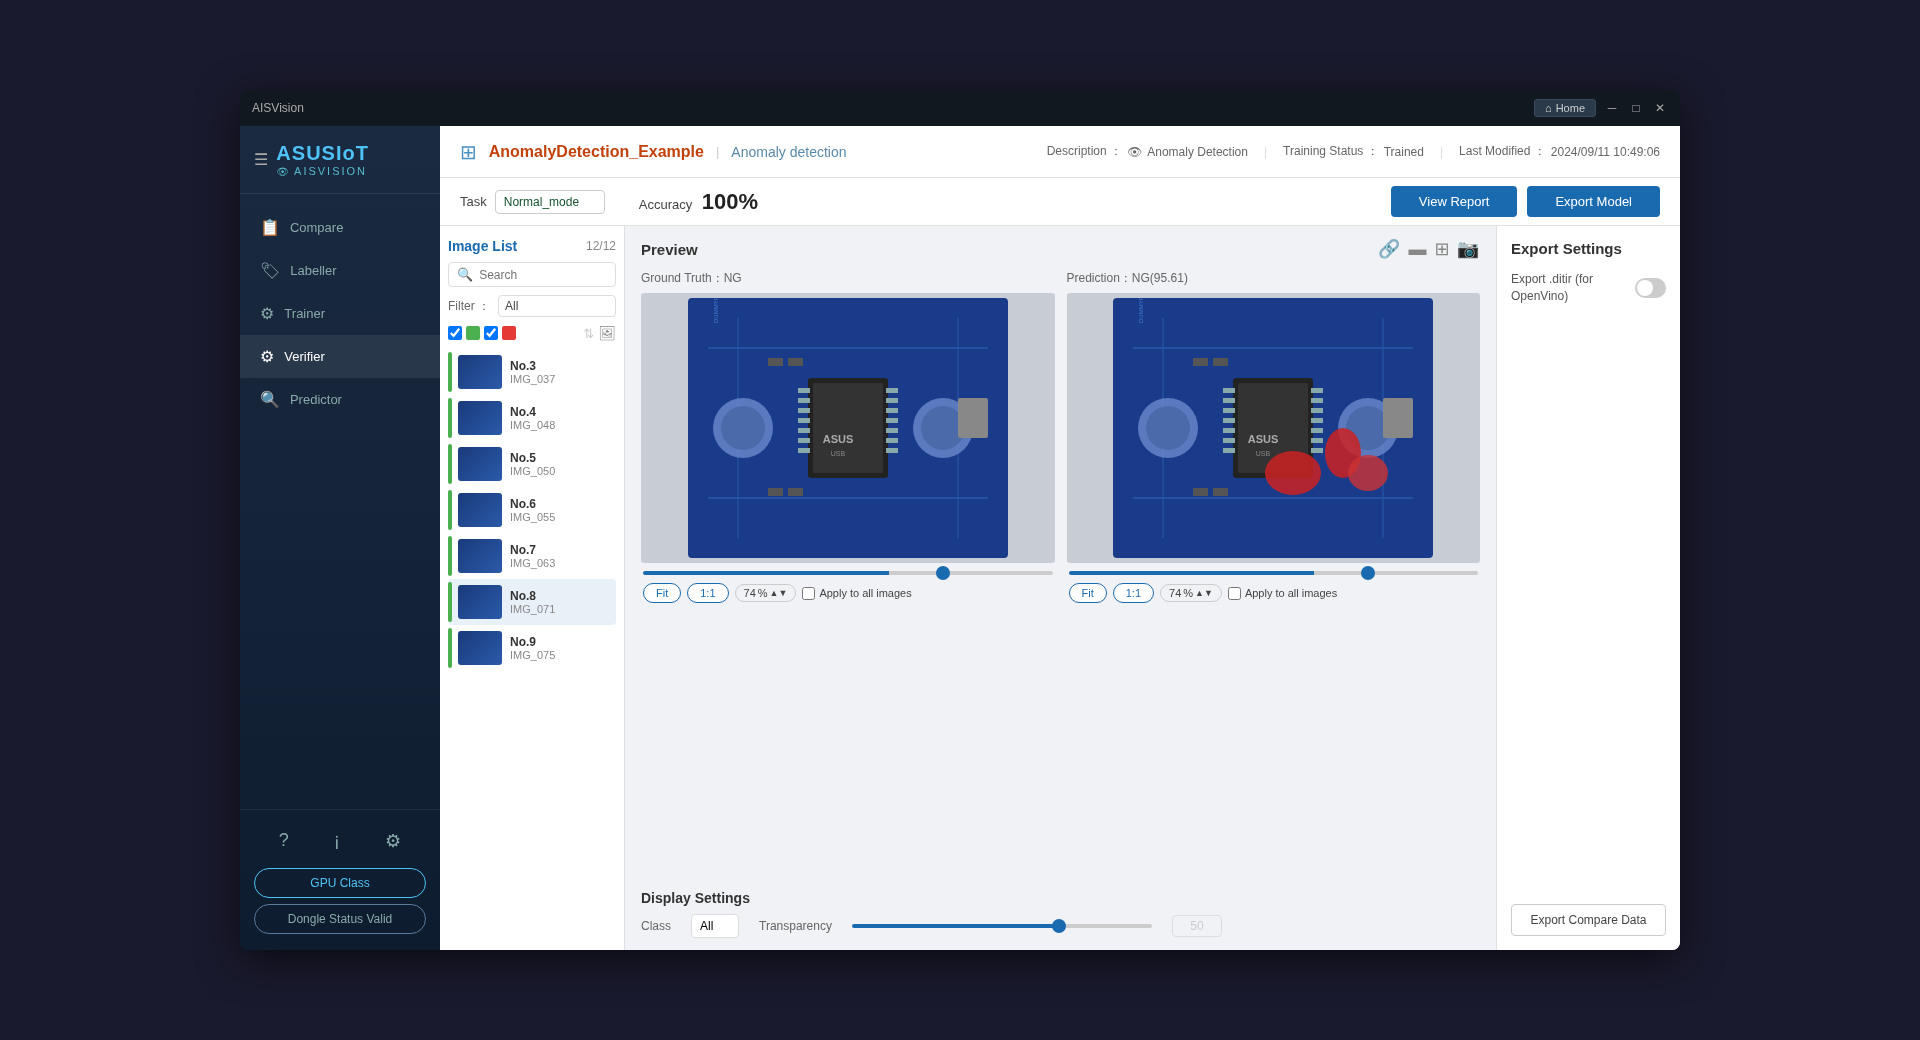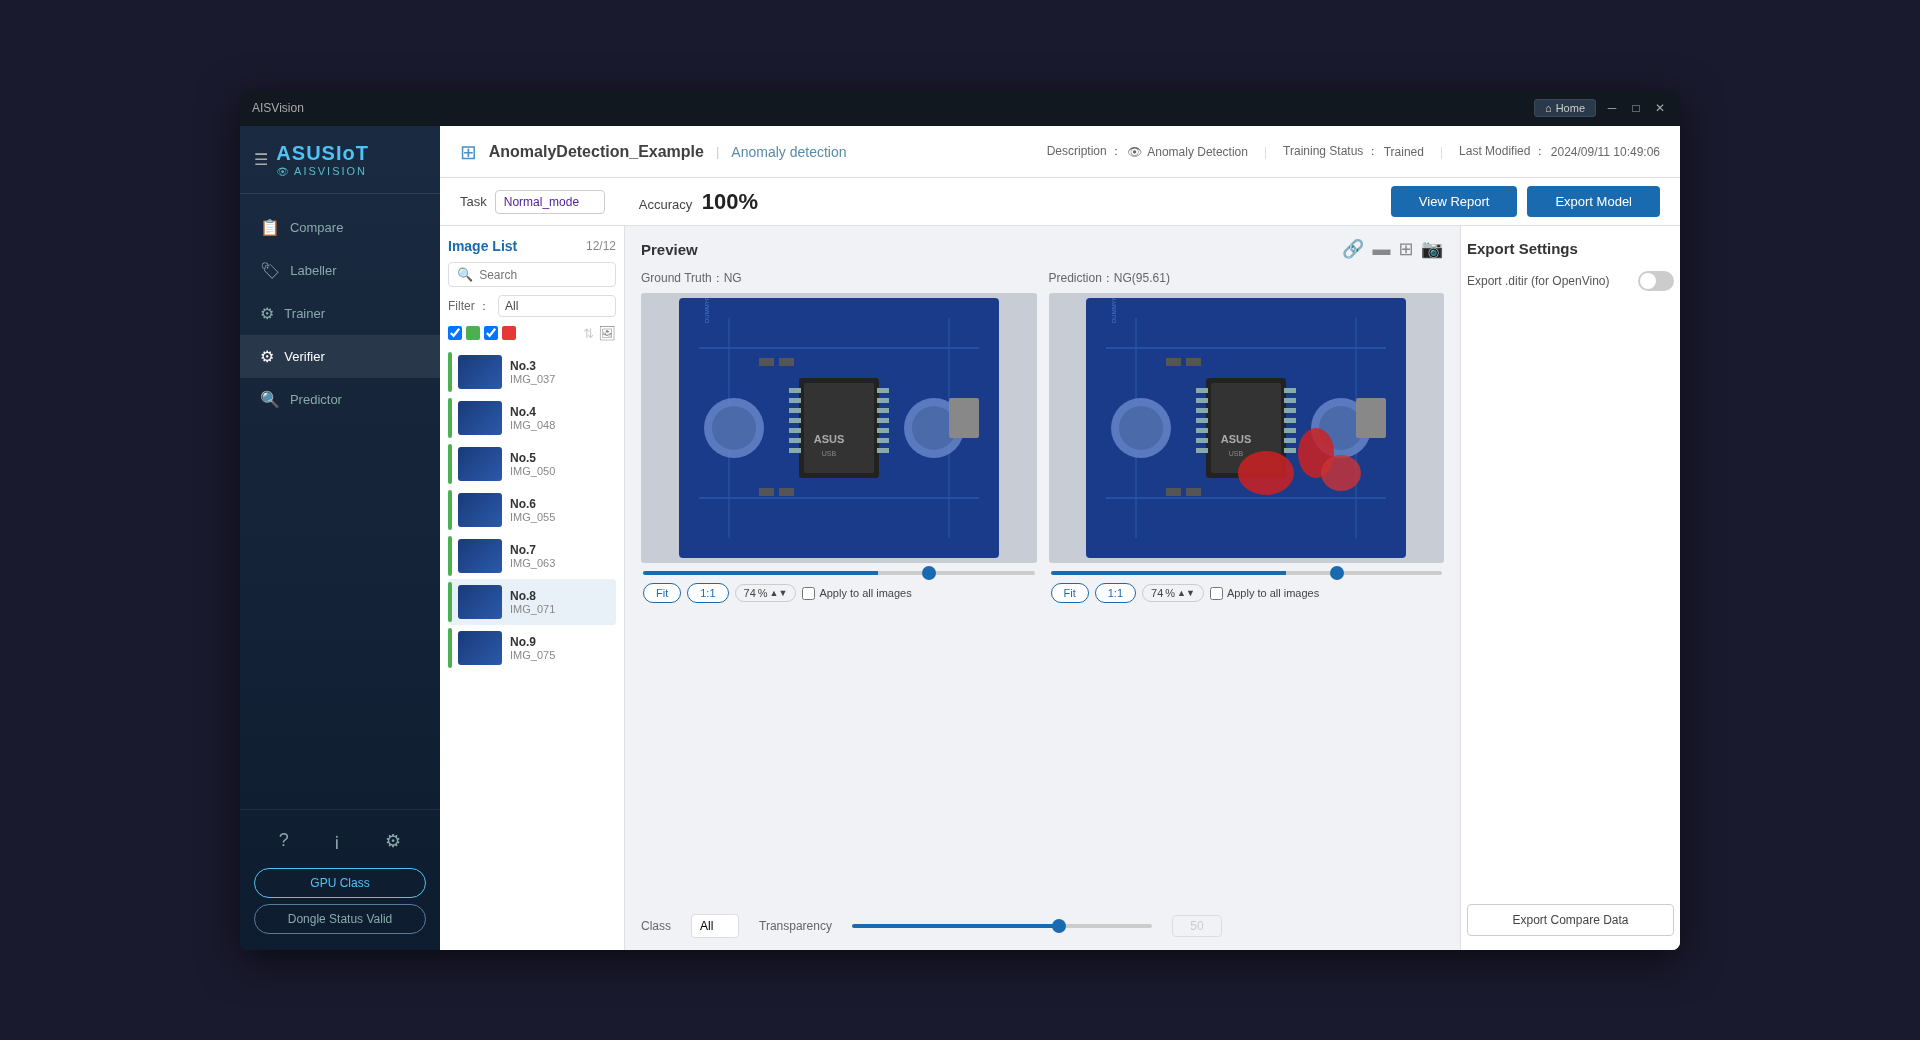--- a/index.html
+++ b/index.html
@@ -36,31 +36,31 @@
     .sidebar-icon-btn { color: #8aa; font-size: 18px; cursor: pointer; }
     .gpu-btn { margin: 6px 14px; background: transparent; border: 1px solid #4fc3f7; color: #4fc3f7; padding: 7px 0; border-radius: 20px; text-align: center; cursor: pointer; font-size: 12px; }
     .dongle-btn { margin: 4px 14px; background: transparent; border: 1px solid #5a7a9a; color: #8aa; padding: 7px 0; border-radius: 20px; text-align: center; cursor: pointer; font-size: 12px; }
 
     
     .content { flex: 1; display: flex; flex-direction: column; background: #f0f2f5; overflow: hidden; }
 
     
     .topbar { background: #fff; padding: 0 20px; height: 52px; display: flex; align-items: center; gap: 12px; border-bottom: 1px solid #e0e0e0; }
     .topbar-icon { color: #4a90c4; font-size: 20px; }
-    .topbar-title { font-size: 16px; font-weight: 600; color: #404040; cursor: pointer; }
+    .topbar-title { font-size: 16px; font-weight: 600; color: #c2410c; cursor: pointer; }
     .topbar-sep { color: #ccc; }
     .topbar-sub { font-size: 14px; color: #5a8aaa; }
     .topbar-meta { margin-left: auto; display: flex; align-items: center; gap: 16px; font-size: 12px; color: #666; }
     .topbar-meta-item { display: flex; align-items: center; gap: 5px; }
     .topbar-meta-sep { color: #ddd; }
 
     
     .toolbar { background: #fff; padding: 8px 20px; display: flex; align-items: center; gap: 14px; border-bottom: 1px solid #e0e0e0; }
     .toolbar-task { display: flex; align-items: center; gap: 8px; font-size: 13px; color: #444; }
-    .toolbar-select { border: 1px solid #ccc; border-radius: 4px; padding: 4px 24px 4px 8px; font-size: 12px; color: #4c1d95; background: #fff; appearance: none; cursor: pointer; }
+    .toolbar-select { border: 1px solid #ccc; border-radius: 4px; padding: 4px 24px 4px 8px; font-size: 12px; color: #14532d; background: #fff; appearance: none; cursor: pointer; }
     .toolbar-accuracy { margin-left: 20px; font-size: 13px; color: #444; }
     .toolbar-accuracy-val { font-size: 22px; font-weight: 700; color: #222; margin-left: 6px; }
     .toolbar-actions { margin-left: auto; display: flex; gap: 10px; }
     .btn-primary { background: #1a6ab0; color: #fff; border: none; padding: 8px 28px; border-radius: 4px; cursor: pointer; font-size: 13px; }
 
     
     .body { flex: 1; display: flex; overflow: hidden; }
 
     
     .image-list-panel { width: 185px; background: #fff; border-right: 1px solid #e0e0e0; display: flex; flex-direction: column; padding: 12px 8px 0; overflow: hidden; }
@@ -108,21 +108,21 @@
     .display-settings { margin-top: 10px; }
     .display-settings-title { font-size: 14px; font-weight: 600; color: #333; margin-bottom: 8px; }
     .display-settings-row { display: flex; align-items: center; gap: 20px; }
     .ds-label { font-size: 12px; color: #666; }
     .ds-select { border: 1px solid #ddd; border-radius: 4px; padding: 4px 24px 4px 8px; font-size: 12px; appearance: none; background: #fff; cursor: pointer; }
     .ds-slider { flex: 1; height: 4px; appearance: none; background: linear-gradient(to right, #1a6ab0 70%, #ccc 70%); border-radius: 2px; outline: none; cursor: pointer; max-width: 300px; }
     .ds-slider::-webkit-slider-thumb { appearance: none; width: 14px; height: 14px; background: #1a6ab0; border-radius: 50%; cursor: pointer; }
     .ds-value { border: 1px solid #ddd; border-radius: 4px; padding: 3px 8px; font-size: 12px; width: 50px; text-align: center; }
 
     
-    .export-panel { width: 220px; background: #fff; border-left: 1px solid #e0e0e0; padding: 14px 6px; display: flex; flex-direction: column; gap: 14px; }
+    .export-panel { width: 184px; background: #fff; border-left: 1px solid #e0e0e0; padding: 14px 14px; display: flex; flex-direction: column; gap: 14px; }
     .export-panel-title { font-size: 15px; font-weight: 700; color: #333; }
     .export-row { display: flex; align-items: center; justify-content: space-between; }
     .export-label { font-size: 12px; color: #555; line-height: 1.4; }
     .toggle-switch { width: 36px; height: 20px; background: #ccc; border-radius: 10px; position: relative; cursor: pointer; transition: background 0.2s; }
     .toggle-knob { width: 16px; height: 16px; background: #fff; border-radius: 50%; position: absolute; top: 2px; left: 2px; transition: left 0.2s; }
 
     .threshold-title { font-size: 14px; font-weight: 700; color: #1a6ab0; }
     .threshold-edit-btn { border: 1px solid #ccc; background: #fff; border-radius: 4px; padding: 5px 0; text-align: center; width: 100%; cursor: pointer; font-size: 13px; color: #444; }
     .threshold-item { display: flex; align-items: center; gap: 8px; font-size: 13px; color: #444; }
     .threshold-dot { width: 12px; height: 12px; background: #1a6ab0; border-radius: 2px; }
@@ -489,20 +489,21 @@
                 </div>
                 <div class="ctrl-checkbox-wrap">
                   <input type="checkbox" style="">
                   <span>Apply to all images</span>
                 </div>
               </div>
             </div>
           </div>
 
           <div class="display-settings">
+            <div class="display-settings-title">Display Settings</div>
             <div class="display-settings-row">
               <span class="ds-label">Class</span>
               <select class="ds-select">
                 <option>All</option>
               </select>
               <span class="ds-label">Transparency</span>
               <input type="range" class="ds-slider" min="0" max="100" value="70" style="">
               <div class="ds-value">
                 <span>50</span>
               </div>

